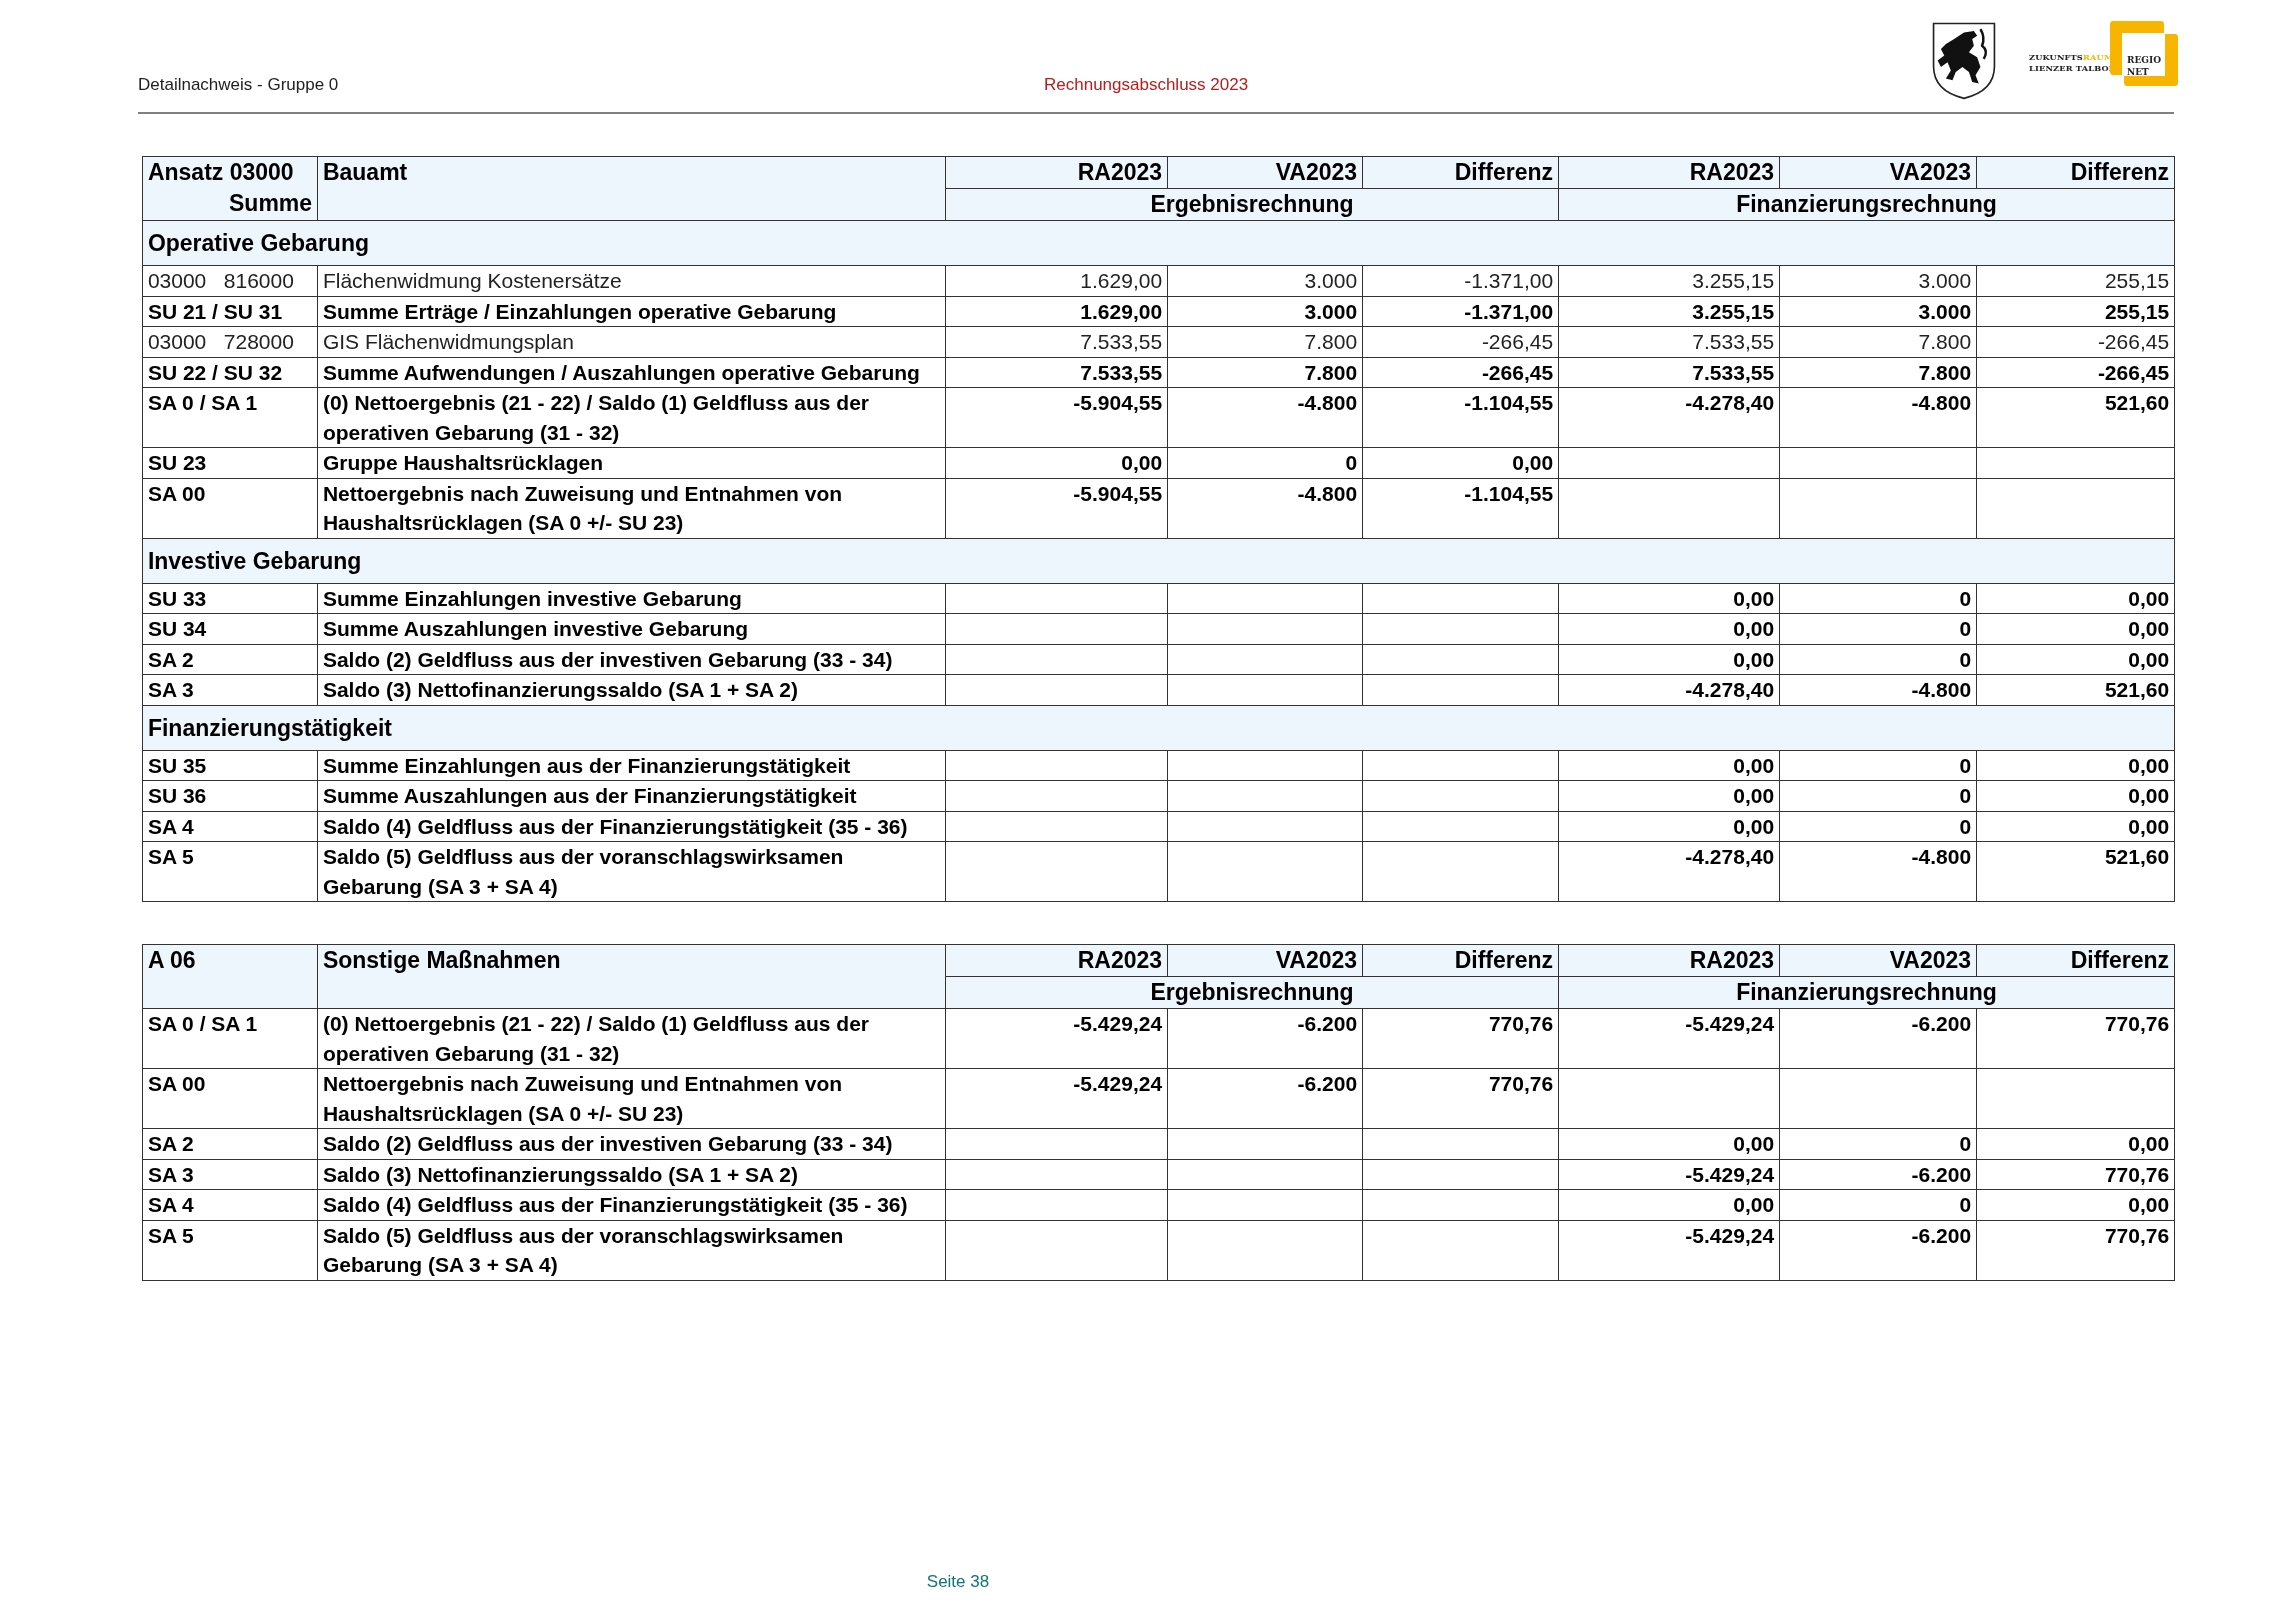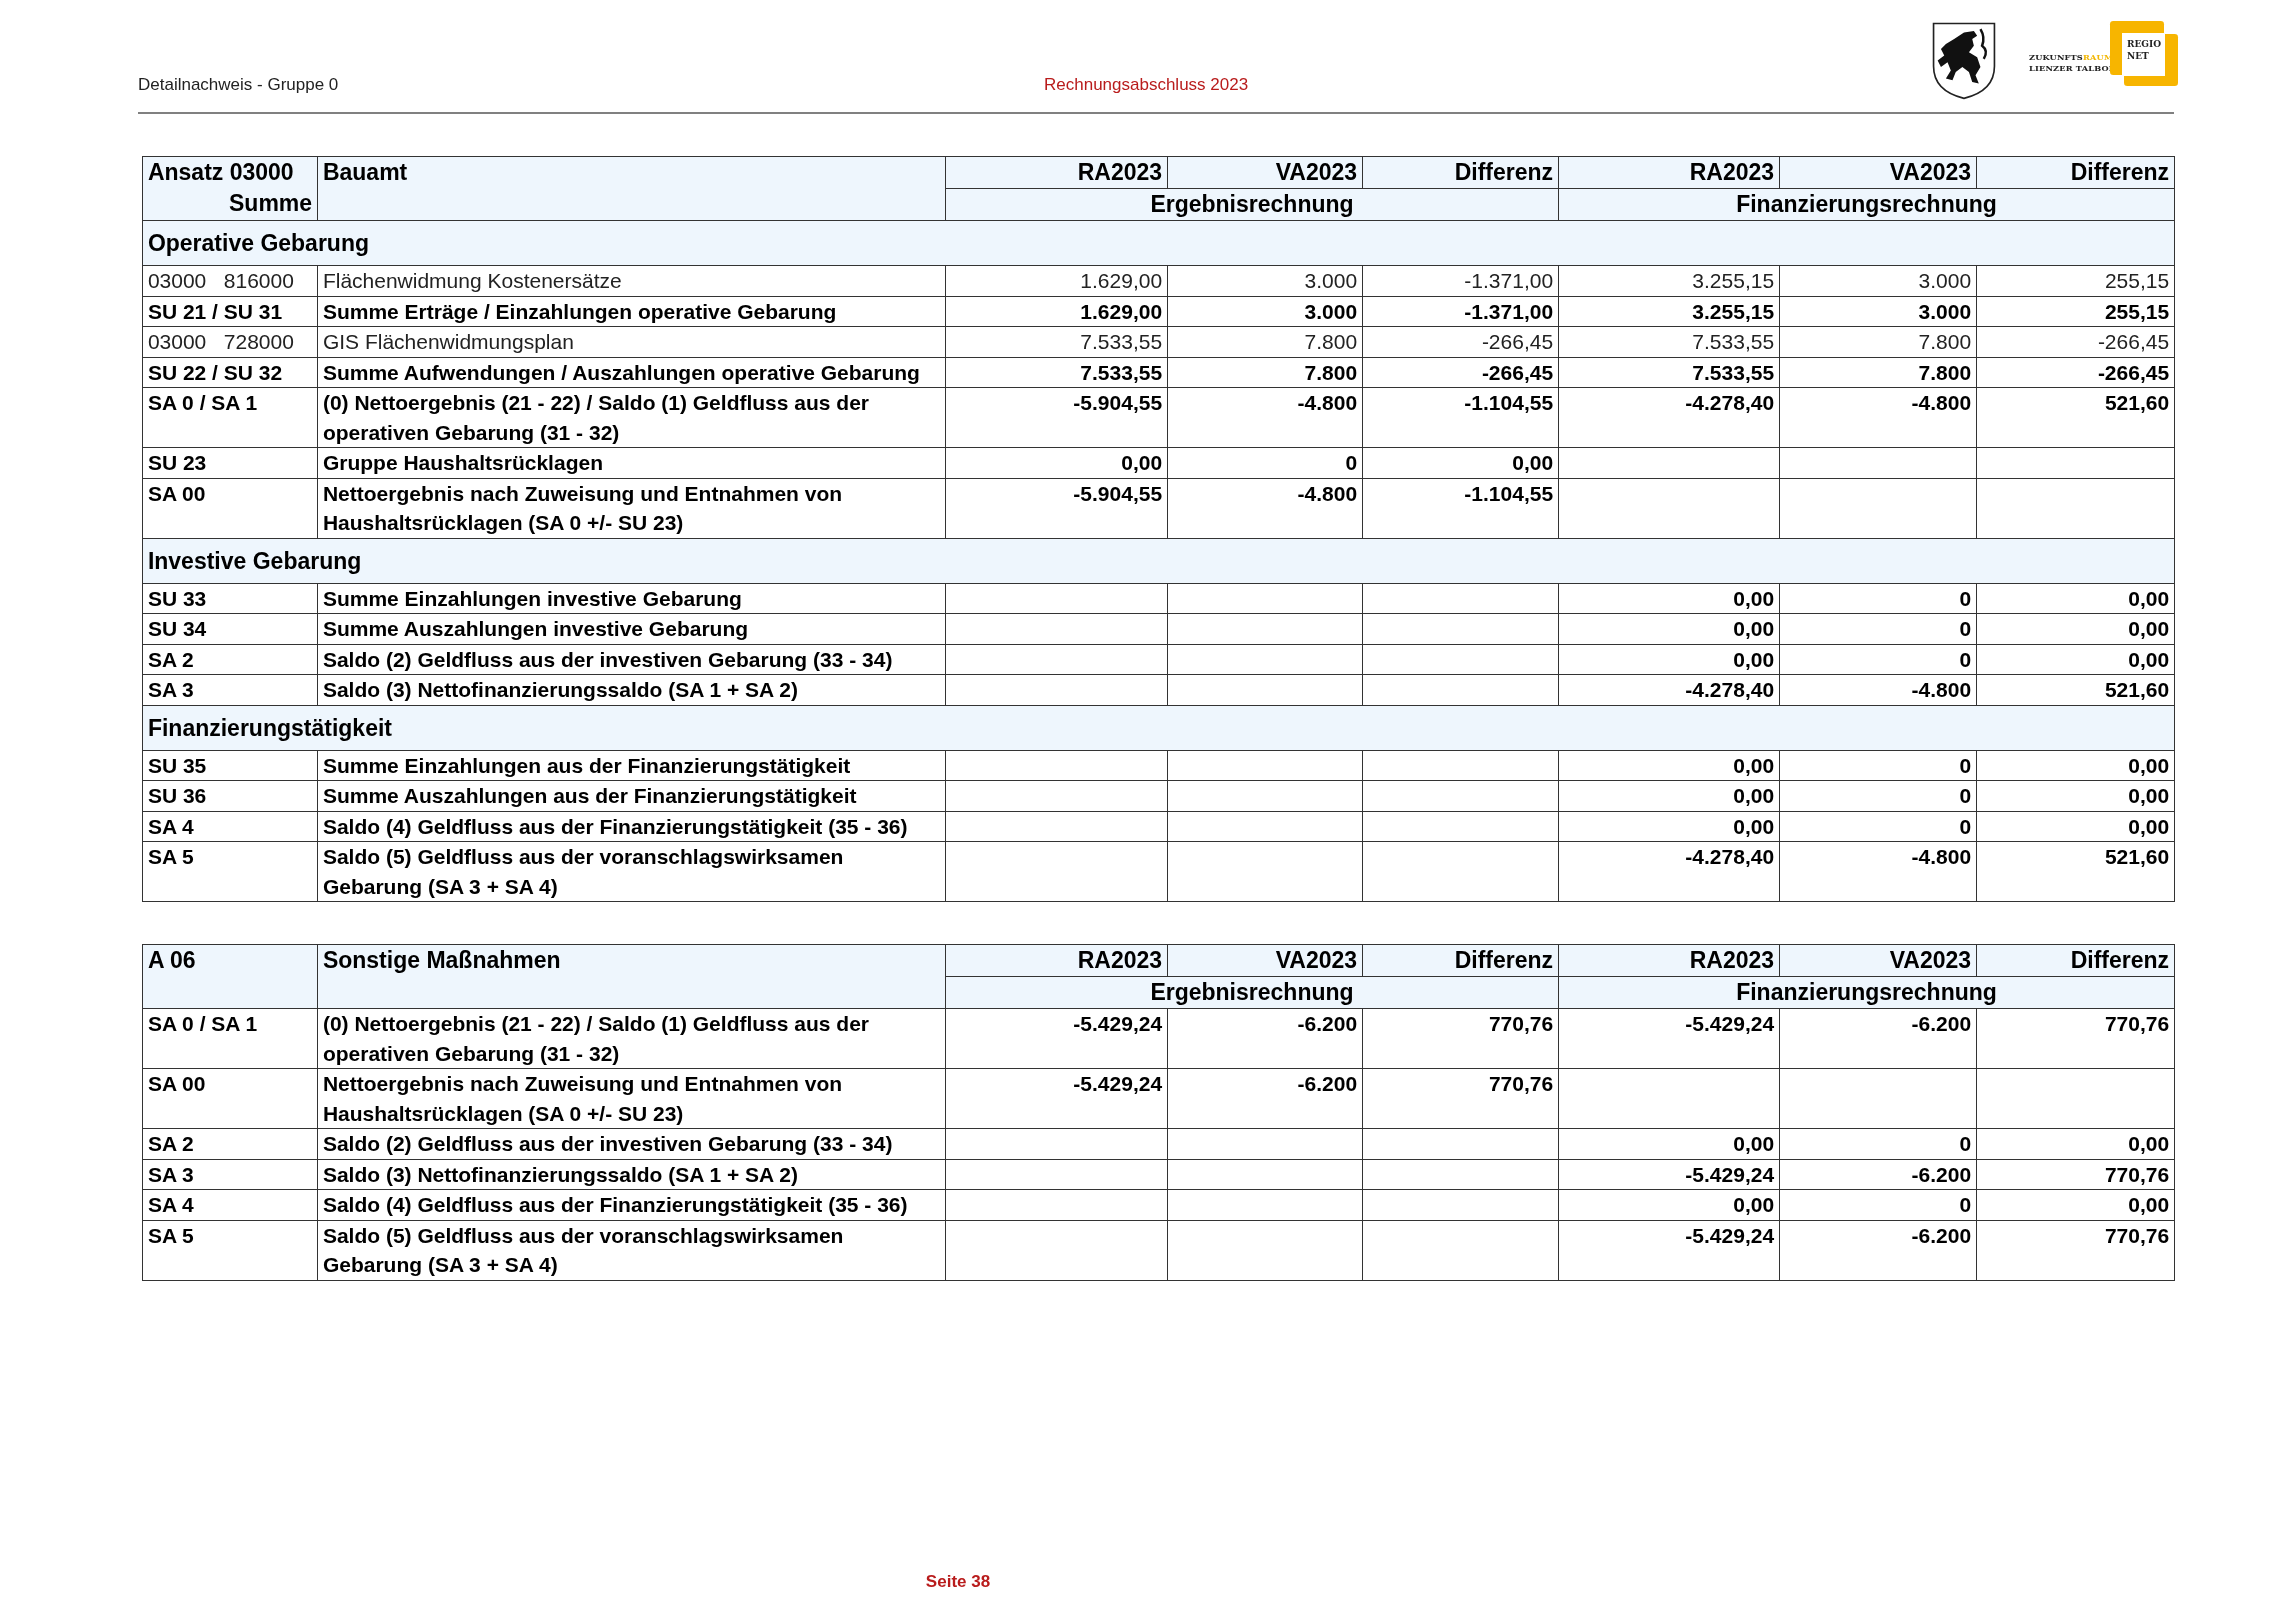--- a/index.html
+++ b/index.html
@@ -10,36 +10,36 @@
   .hdr-center { position: absolute; left: 906px; top: 8.2px; font-size: 17px; color: #b91c1c; }
   .hdr-rule { position: absolute; left: 138px; top: 112px; width: 2036px; height: 1.6px; background: #808080; }
   .logo-wrap { position: absolute; left: 1931px; top: 21px; width: 246px; height: 79px; }
   .crest { position: absolute; left: 0; top: 0; width: 66px; height: 79px; }
   .zr { position: absolute; left: 74px; top: 31px; font-family: "DejaVu Serif", serif; font-weight: bold; font-size: 8.2px; line-height: 10.7px; color: #222; letter-spacing: 0.2px; margin-left: 24px; }
   .zr .raum { color: #f2b705; }
   .regio { position: absolute; left: 179px; top: 0; width: 69px; height: 67px; }
   .regio .outer { position: absolute; left: 0; top: 0; width: 54px; height: 54px; background: #f7b500; border-radius: 3.3px; }
   .regio .outer2 { position: absolute; left: 14px; top: 13px; width: 54px; height: 52px; background: #f7b500; border-radius: 3.3px; }
   .regio .inner { position: absolute; left: 11.5px; top: 11.5px; width: 43px; height: 43px; background: #fff; }
-  .regio .txt { position: absolute; left: 17px; top: 18px; font-family: "DejaVu Serif", serif; font-weight: bold; font-size: 9px; line-height: 11.5px; color: #222; }
+  .regio .txt { position: absolute; left: 17px; top: 34px; font-family: "DejaVu Serif", serif; font-weight: bold; font-size: 9px; line-height: 11.5px; color: #222; }
 
   table.fin { position: absolute; left: 142px; border-collapse: collapse; table-layout: fixed; width: 2032px; font-size: 21px; }
   table.fin td { border: 1.2px solid #333; padding: 0 4.9px; vertical-align: top; line-height: 29.5px; overflow: hidden; white-space: nowrap; }
   table.fin td.wrap { white-space: normal; }
   table.fin .hd td { background: #eef6fd; font-weight: bold; font-size: 23px; line-height: 31px; margin-left: 32px; }
   table.fin .hd td.right { text-align: right; }
   table.fin .hd td.center { text-align: center; }
   table.fin .sec td { background: #eef6fd; font-weight: bold; font-size: 23px; line-height: 44px; height: 44px; }
   table.fin .num { text-align: right; }
   table.fin .b { font-weight: bold; }
   table.fin .light { font-weight: normal; color: #222; }
   table.fin .code-acc { white-space: pre; }
   #t1 { top: 156px; }
   #t2 { top: 944px; }
-  .page-number { position: absolute; left: 0; width: 1916px; top: 1572px; text-align: center; font-size: 17px; color: #b91c1c; font-weight: bold; }
+  .page-number { position: absolute; left: 0; width: 1916px; top: 1572px; text-align: center; font-size: 17px; color: #0f766e; }
 </style>
 </head>
 <body>
 
 <div class="page-header">
   <div class="hdr-left">Detailnachweis - Gruppe 0</div>
   <div class="hdr-center">Rechnungsabschluss 2023</div>
 </div>
 
 <div class="logo-wrap">

